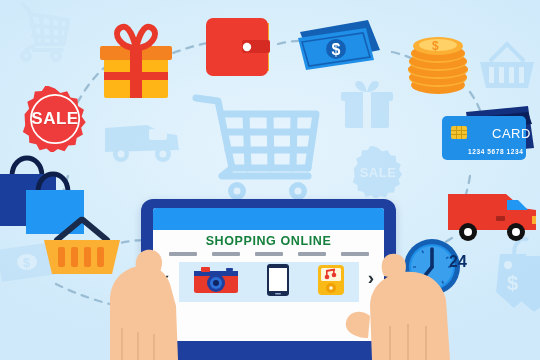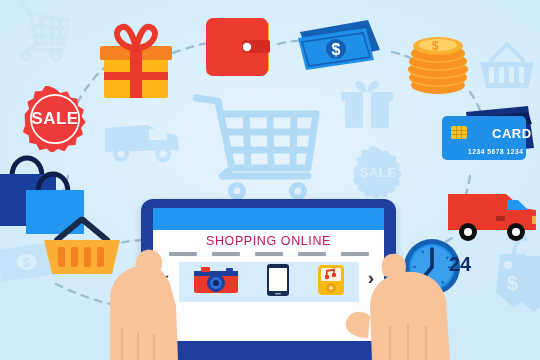--- a/index.html
+++ b/index.html
@@ -31,50 +31,50 @@
     text-shadow:0 1px 0 rgba(0,0,0,.08);
   }
   .sale-txt-bg{
     position:absolute;left:0;top:0;width:100%;height:100%;
     display:flex;align-items:center;justify-content:center;
     color:#d8ecfb;font-weight:bold;font-size:13px;letter-spacing:.5px;
   }
 
   
   .card-word{
-    position:absolute;color:#fff;font-weight:bold;font-size:13px;letter-spacing:.5px;text-align:right;
+    position:absolute;color:#fff;font-weight:normal;font-size:13px;letter-spacing:.5px;text-align:right;
   }
   .card-num{
     position:absolute;color:#fff;font-weight:bold;font-size:6.5px;letter-spacing:.6px;
     white-space:nowrap;
   }
 
   
   .clock24{
-    position:absolute;font-weight:bold;font-size:20px;color:#0b2f6b;
+    position:absolute;font-weight:bold;font-size:16px;color:#0b2f6b;
     -webkit-text-stroke:3px #fff;paint-order:stroke;
   }
   .clock24 span{-webkit-text-stroke:0;}
 
   
   #tablet{
     position:absolute;left:141px;top:199px;width:255px;height:161px;
     background:#1f3f9e;border-radius:12px 12px 4px 4px;
     box-shadow:0 3px 8px rgba(10,40,100,.18);
   }
   #tablet-inner{
     position:absolute;left:12px;top:9px;width:231px;height:133px;
     background:#fdfdfd;border-radius:3px;overflow:hidden;
   }
   #tablet-topbar{
     position:absolute;left:0;top:0;width:100%;height:22px;background:#2196f3;
   }
   #screen-title{
     position:absolute;left:0;top:26px;width:100%;text-align:center;
-    font-size:12.5px;font-weight:normal;color:#be185d;letter-spacing:.6px;
+    font-size:12.5px;font-weight:bold;color:#15803d;letter-spacing:.6px;
   }
   #placeholder-lines{
     position:absolute;left:16px;top:44px;width:200px;height:5px;
     display:flex;justify-content:space-between;
   }
   #placeholder-lines i{display:block;width:28px;height:3.5px;background:#9aa3ad;border-radius:1px;}
   #carousel{
     position:absolute;left:26px;top:54px;width:180px;height:40px;
     background:#d6ecfb;display:flex;align-items:center;justify-content:space-around;
   }

